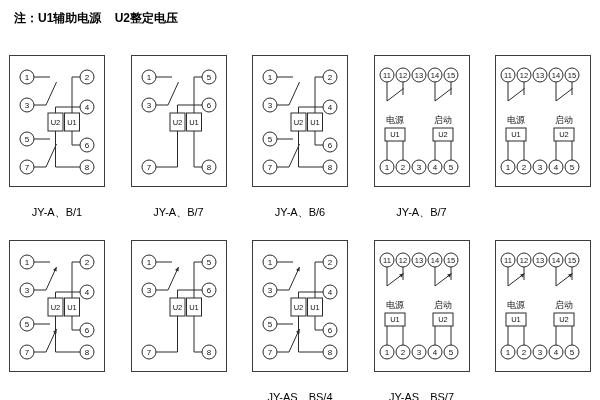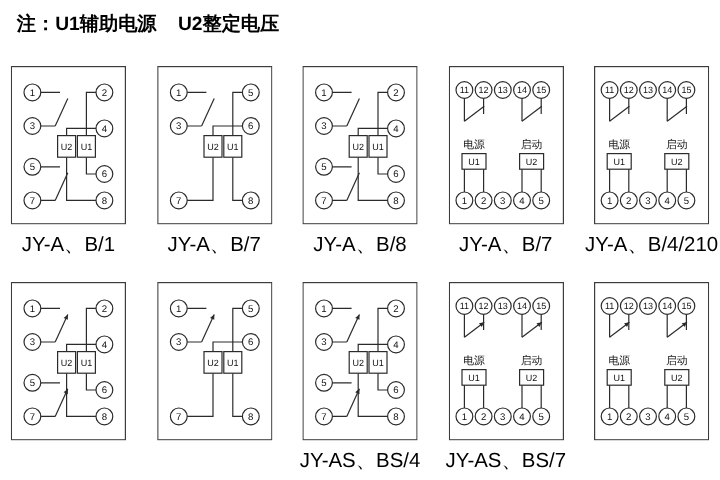--- a/index.html
+++ b/index.html
@@ -7,30 +7,30 @@
   body {
     width: 600px; height: 400px;
     background: #ffffff;
     font-family: "Liberation Sans", sans-serif;
     color: #000;
     position: relative;
     overflow: hidden;
   }
   .note {
     position: absolute; left: 14px; top: 10px;
-    font-size: 16px; font-weight: 700;
+    font-size: 12px; font-weight: 700;
     white-space: pre;
     color: #000;
   }
   .grid { position: absolute; left: 9px; top: 55px; width: 582px; }
   .row { display: flex; justify-content: space-between; }
   .row + .row { margin-top: 20px; }
   .cell { width: 96px; display: flex; flex-direction: column; align-items: center; }
   svg.mod { display: block; background: #fff; }
-  .mod-label { margin-top: 5px; font-size: 17px; white-space: nowrap; color: #000; }
+  .mod-label { margin-top: 18px; font-size: 11px; white-space: nowrap; color: #000; }
 </style>
 </head>
 <body>
 
 <div class="note">注：U1辅助电源    U2整定电压</div>
 
 <div class="grid">
   <div class="row">
     <div class="cell">
       <svg class="mod" viewBox="0 0 96 132" width="96" height="132">
@@ -180,21 +180,21 @@
           </g>
           <g>
             <circle cx="78" cy="90" r="7" fill="#fff" stroke="#2b2b2b" stroke-width="1"></circle>
             <text x="78" y="92.7" font-size="8" text-anchor="middle" fill="#111111" style="font-family: &quot;Liberation Sans&quot;, sans-serif;">6</text>
           </g>
           <g>
             <circle cx="78" cy="112" r="7" fill="#fff" stroke="#2b2b2b" stroke-width="1"></circle>
             <text x="78" y="114.7" font-size="8" text-anchor="middle" fill="#111111" style="font-family: &quot;Liberation Sans&quot;, sans-serif;">8</text>
           </g>
         </svg>
-      <div class="mod-label">JY-A、B/8</div>
+      <div class="mod-label">JY-A、B/6</div>
     </div>
     <div class="cell">
       <svg class="mod" viewBox="0 0 96 132" width="96" height="132">
           <rect x="0.5" y="0.5" width="95" height="131" fill="#fff" stroke="#3c3c3c" stroke-width="1"></rect>
           <line x1="13" y1="20" x2="13" y2="46" stroke="#2b2b2b" stroke-width="1"></line>
           <line x1="29" y1="20" x2="29" y2="40" stroke="#2b2b2b" stroke-width="1"></line>
           <line x1="13" y1="46" x2="29.5" y2="33.5" stroke="#2b2b2b" stroke-width="1"></line>
           <line x1="61" y1="20" x2="61" y2="46" stroke="#2b2b2b" stroke-width="1"></line>
           <line x1="77" y1="20" x2="77" y2="40" stroke="#2b2b2b" stroke-width="1"></line>
           <line x1="61" y1="46" x2="77.5" y2="33.5" stroke="#2b2b2b" stroke-width="1"></line>
@@ -312,21 +312,20 @@
           </g>
           <g>
             <circle cx="61" cy="112" r="7" fill="#fff" stroke="#2b2b2b" stroke-width="1"></circle>
             <text x="61" y="114.7" font-size="8" text-anchor="middle" fill="#111111" style="font-family: &quot;Liberation Sans&quot;, sans-serif;">4</text>
           </g>
           <g>
             <circle cx="77" cy="112" r="7" fill="#fff" stroke="#2b2b2b" stroke-width="1"></circle>
             <text x="77" y="114.7" font-size="8" text-anchor="middle" fill="#111111" style="font-family: &quot;Liberation Sans&quot;, sans-serif;">5</text>
           </g>
         </svg>
-      <div class="mod-label">JY-A、B/4/210</div>
     </div>
   </div>
   <div class="row">
     <div class="cell">
       <svg class="mod" viewBox="0 0 96 132" width="96" height="132">
           <rect x="0.5" y="0.5" width="95" height="131" fill="#fff" stroke="#3c3c3c" stroke-width="1"></rect>
           <polyline points="78,22 63,22 63,58" fill="none" stroke="#2b2b2b" stroke-width="1"></polyline>
           <polyline points="78,52 46.5,52 46.5,58" fill="none" stroke="#2b2b2b" stroke-width="1"></polyline>
           <polyline points="78,90 63,90 63,76" fill="none" stroke="#2b2b2b" stroke-width="1"></polyline>
           <polyline points="78,112 46.5,112 46.5,76" fill="none" stroke="#2b2b2b" stroke-width="1"></polyline>

